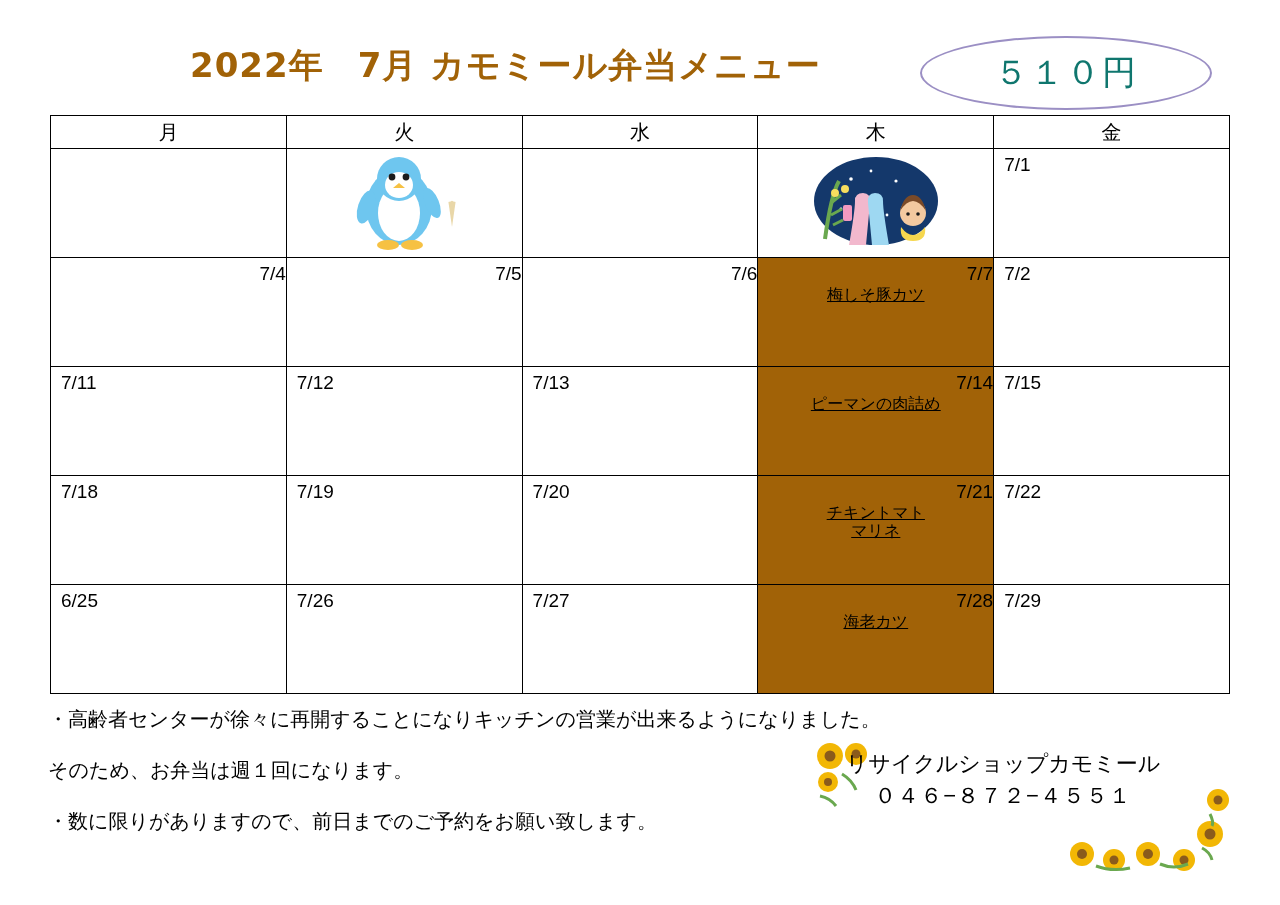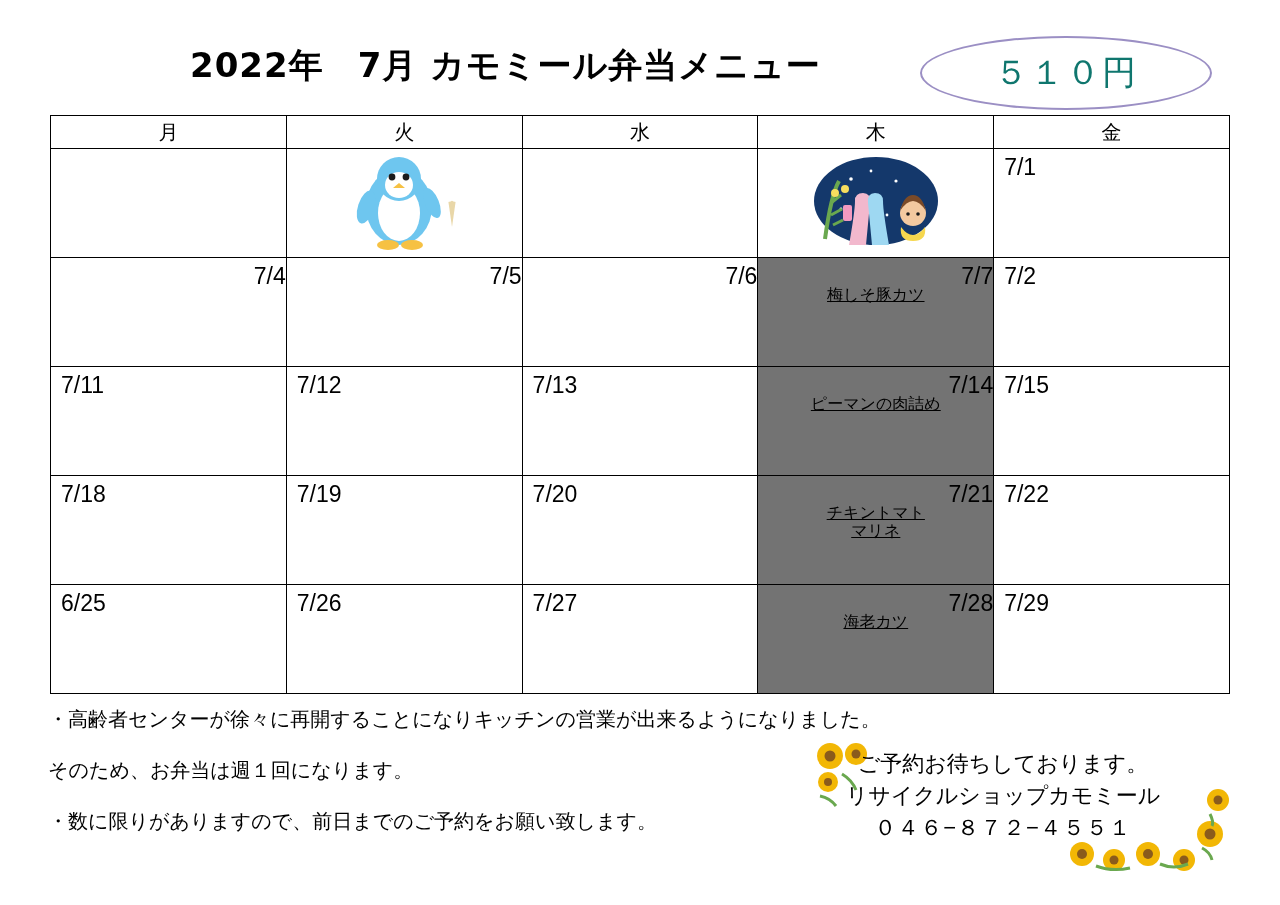--- a/index.html
+++ b/index.html
@@ -29,21 +29,21 @@
     width: 1280px;
     height: 80px;
   }
   .title {
     position: absolute;
     left: 190px;
     top: 38px;
     font-family: "DejaVu Sans", sans-serif;
     font-size: 34px;
     font-weight: bold;
-    color: #000000;
+    color: #a16207;
     letter-spacing: 1px;
     white-space: nowrap;
     transform: translateY(-50%);
   }
   .title .gap { display: inline-block; width: 34px; }
   .price-oval {
     position: absolute;
     left: 920px;
     top: 8px;
     width: 292px;
@@ -89,38 +89,38 @@
     vertical-align: middle !important;
   }
   .cell {
     height: 108px;
     position: relative;
   }
   .cell .date {
     position: absolute;
     left: 10px;
     top: 5px;
-    font-size: 23px;
+    font-size: 19px;
   }
   .cell .date.center {
     left: 0;
     width: 100%;
     text-align: right;
   }
   .cell .menu {
     position: absolute;
     left: 0;
     width: 100%;
     top: 28px;
     text-align: center;
     font-size: 16px;
     line-height: 1.15;
     text-decoration: underline;
   }
-  .cell.highlight { background: #737373; }
+  .cell.highlight { background: #a16207; }
 
   
   .illus-penguin {
     position: absolute;
     left: 52%;
     top: 6px;
     transform: translateX(-50%);
     width: 130px;
     height: 96px;
   }
@@ -347,21 +347,20 @@
       </g>
       <circle cx="18" cy="16" r="5.5" fill="#8a5b1c"></circle>
       <circle cx="44" cy="14" r="4.5" fill="#8a5b1c"></circle>
       <circle cx="16" cy="42" r="4" fill="#8a5b1c"></circle>
       <path d="M30 34 q10 6 14 16" stroke="#6aa84f" stroke-width="3" fill="none"></path>
       <path d="M8 56 q10 2 16 10" stroke="#6aa84f" stroke-width="3" fill="none"></path>
     </svg>
   </div>
 
   <div class="contact">
-    <div>ご予約お待ちしております。</div>
     <div>リサイクルショップカモミール</div>
     <div class="tel">０４６−８７２−４５５１</div>
   </div>
 
   <div class="sunflowers-right">
     <svg viewBox="0 0 180 90" width="180" height="90">
       <g fill="#f2b705">
         <circle cx="22" cy="66" r="12"></circle>
         <circle cx="54" cy="72" r="11"></circle>
         <circle cx="88" cy="66" r="12"></circle>

